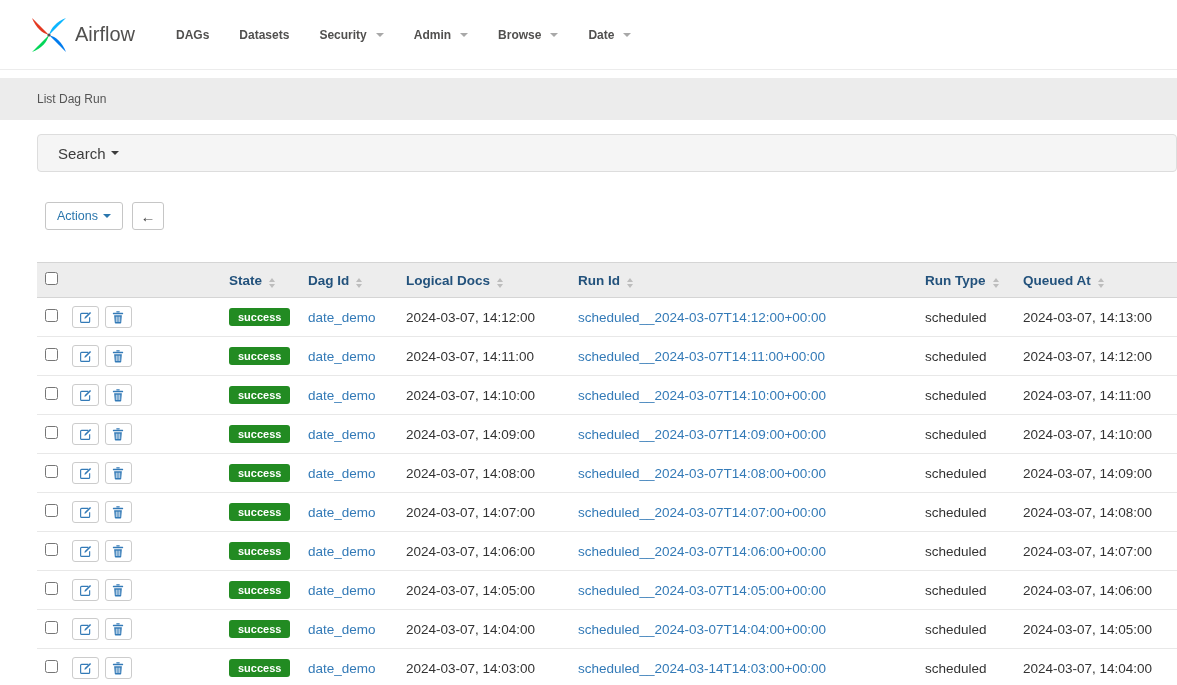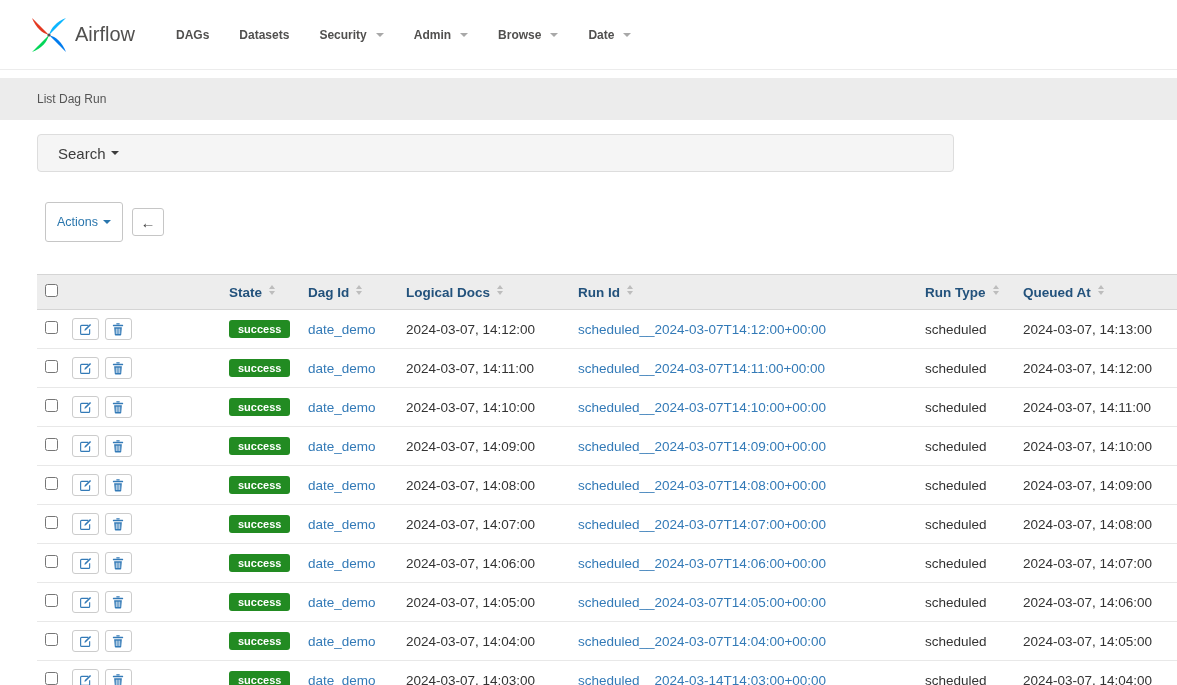--- a/index.html
+++ b/index.html
@@ -22,43 +22,43 @@
            border-right:4px solid transparent; border-top:4px solid currentColor;
            display:inline-block; margin-left:5px; }
   .caret-gray { color:#a8a8a8; display:inline-flex; margin-left:4px; }
 
   
   .page-header { margin-top:8px; background:#ececec; height:42px;
                  display:flex; align-items:center; padding-left:37px; }
   .page-title { font-size:12px; font-weight:400; color:#555; margin:0; }
 
   
-  .search-panel { margin:14px 0 0 37px; width:917px; height:38px;
+  .search-panel { margin:14px 0 0 37px; width:1140px; height:38px;
                   background:#f5f5f5; border:1px solid #ddd; border-radius:4px;
                   display:flex; align-items:center; padding-left:20px;
                   font-size:15px; color:#3c3c3c; cursor:pointer; }
 
   
   .toolbar { margin:30px 0 0 45px; display:flex; gap:9px; align-items:center; }
   .btn-actions { background:#fff; border:1px solid #c6c6c6; border-radius:3px;
-                 height:40px; padding:0 11px; font-size:12.5px; color:#2a76ad;
+                 height:28px; padding:0 11px; font-size:12.5px; color:#2a76ad;
                  display:flex; align-items:center; cursor:pointer; font-family:inherit; }
   .btn-back { background:#fff; border:1px solid #c6c6c6; border-radius:3px;
               height:28px; width:32px; font-size:15px; color:#444;
               display:flex; align-items:center; justify-content:center;
               cursor:pointer; font-family:inherit; }
 
   
   table { border-collapse:collapse; margin:32px 0 0 37px; width:1140px;
           table-layout:fixed; font-size:13.5px; }
   thead th { background:#ededed; border-top:1px solid #d5d5d5;
              border-bottom:1px solid #d5d5d5; text-align:left;
              padding:9px 8px 9px 0; }
   .th-link { color:var(--header-link); font-weight:bold; text-decoration:none;
-             cursor:pointer; display:inline-flex; align-items:flex-start; }
+             cursor:pointer; display:inline-flex; align-items:flex-end; }
   td { border-bottom:1px solid #e8e8e8; padding:8px 8px 8px 0;
        vertical-align:middle; color:#333; }
   .col-check { padding-left:8px; }
   input[type="checkbox"] { margin:0; width:13px; height:13px; cursor:pointer; }
 
   .sort { display:inline-flex; flex-direction:column; margin-left:7px; gap:2px; }
   .sort i { width:0; height:0; border-left:3.5px solid transparent;
             border-right:3.5px solid transparent; display:block; }
   .s-up { border-bottom:4px solid #bdbdbd; }
   .s-dn { border-top:4px solid #bdbdbd; }

